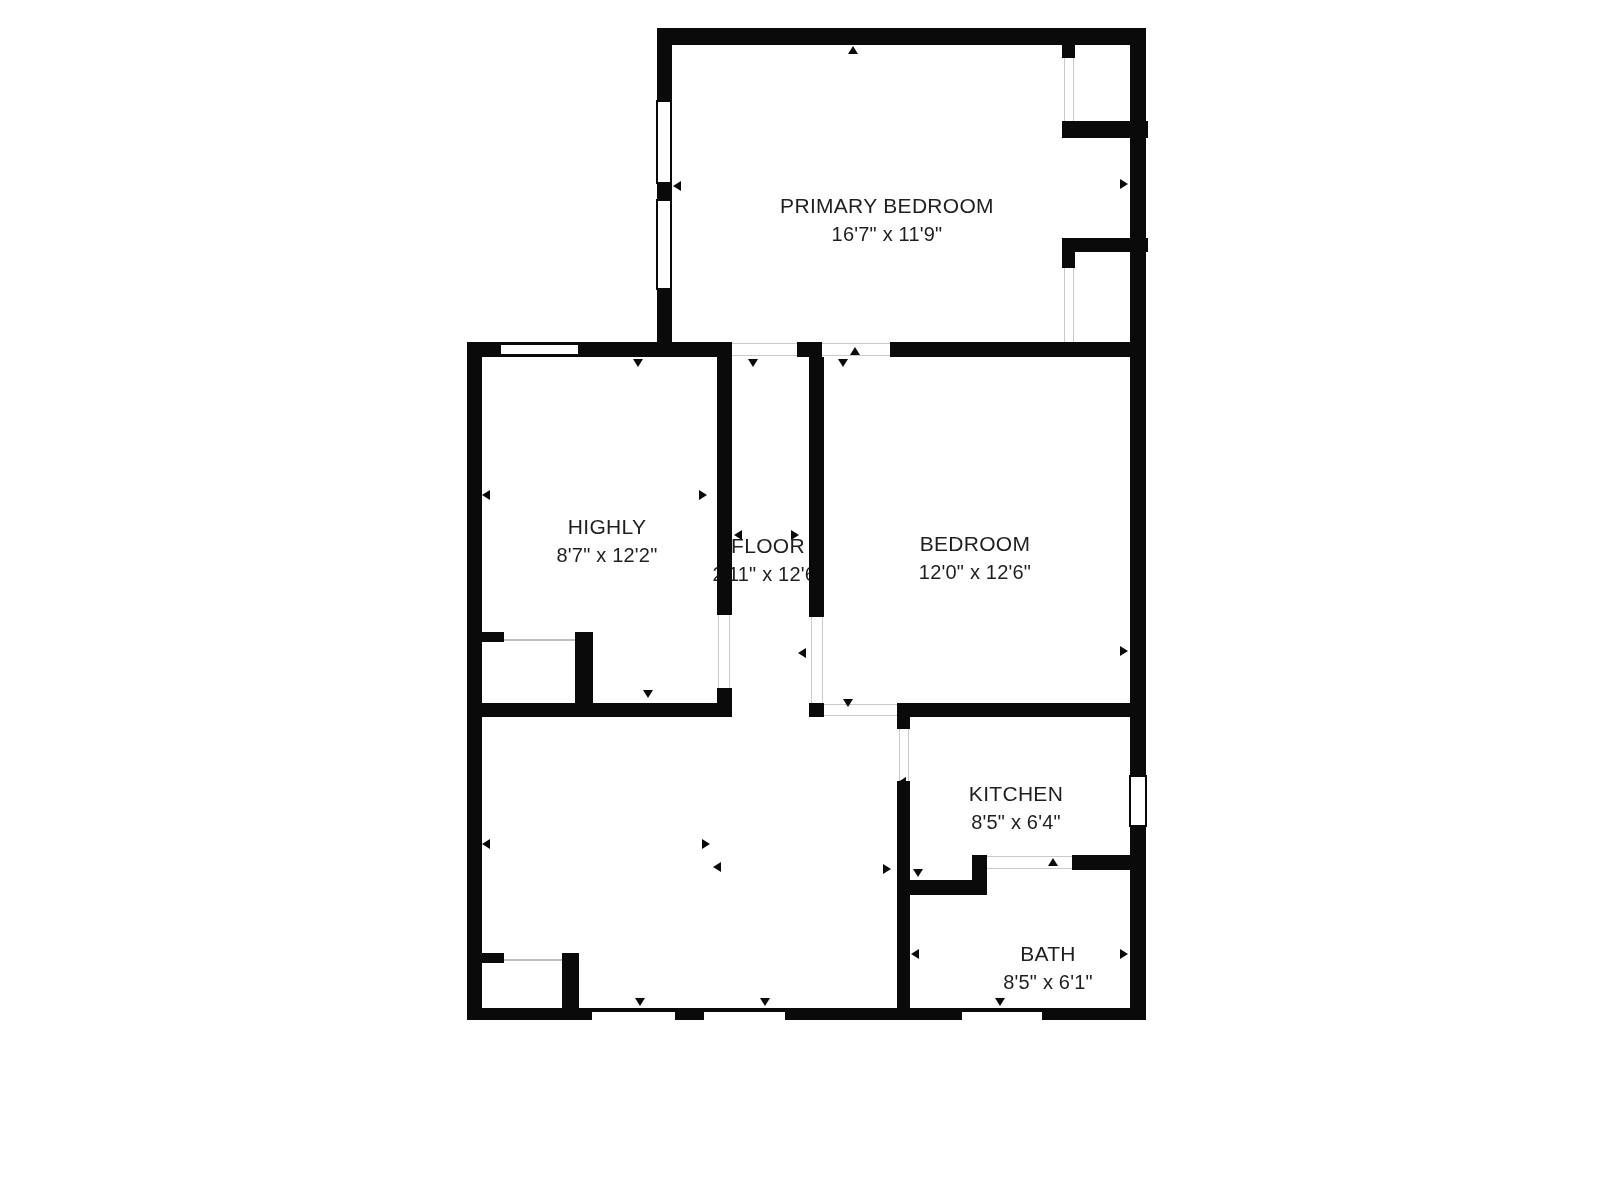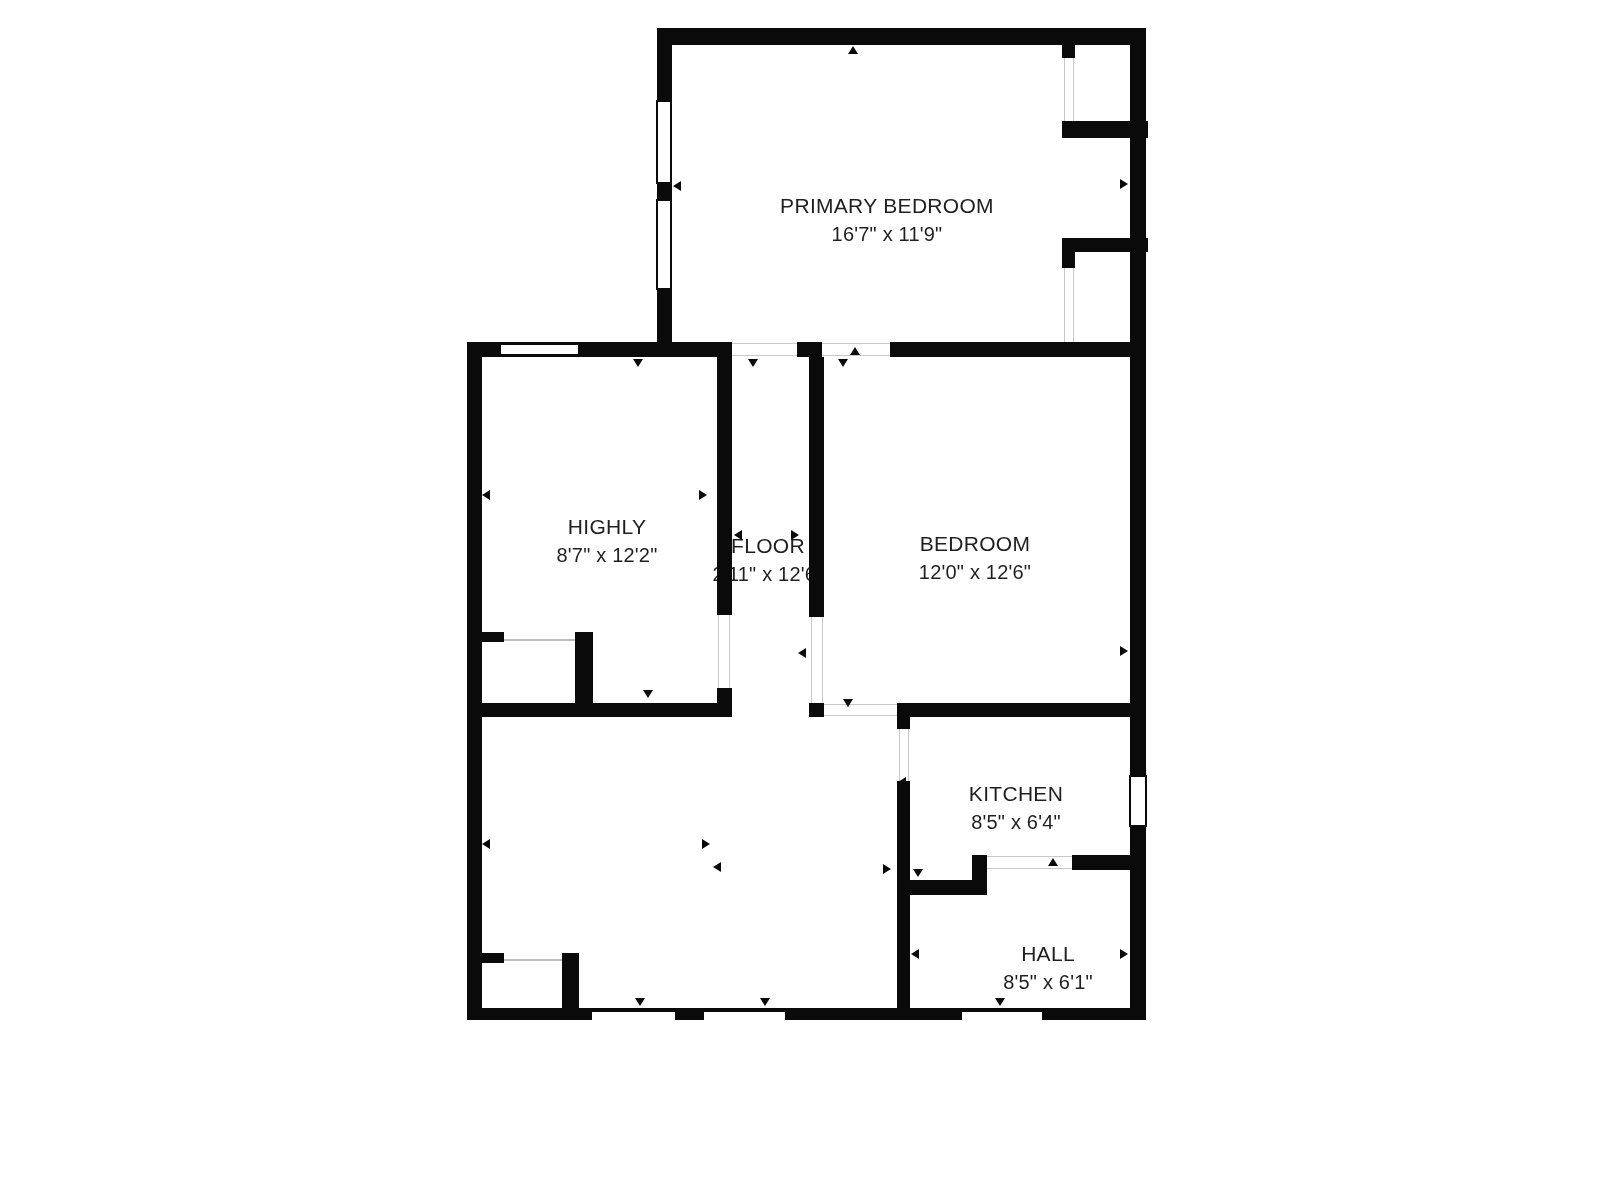--- a/index.html
+++ b/index.html
@@ -136,18 +136,18 @@
   </div>
   <div class="room" style="left:963px;top:530px">
     <div class="rname">BEDROOM</div>
     <div class="rdims">12'0" x 12'6"</div>
   </div>
   <div class="room" style="left:1004px;top:780px">
     <div class="rname">KITCHEN</div>
     <div class="rdims">8'5" x 6'4"</div>
   </div>
   <div class="room" style="left:1036px;top:940px">
-    <div class="rname">HALL</div>
+    <div class="rname">BATH</div>
     <div class="rdims">8'5" x 6'1"</div>
   </div>
 
 
 </div>
 
 </body></html>

